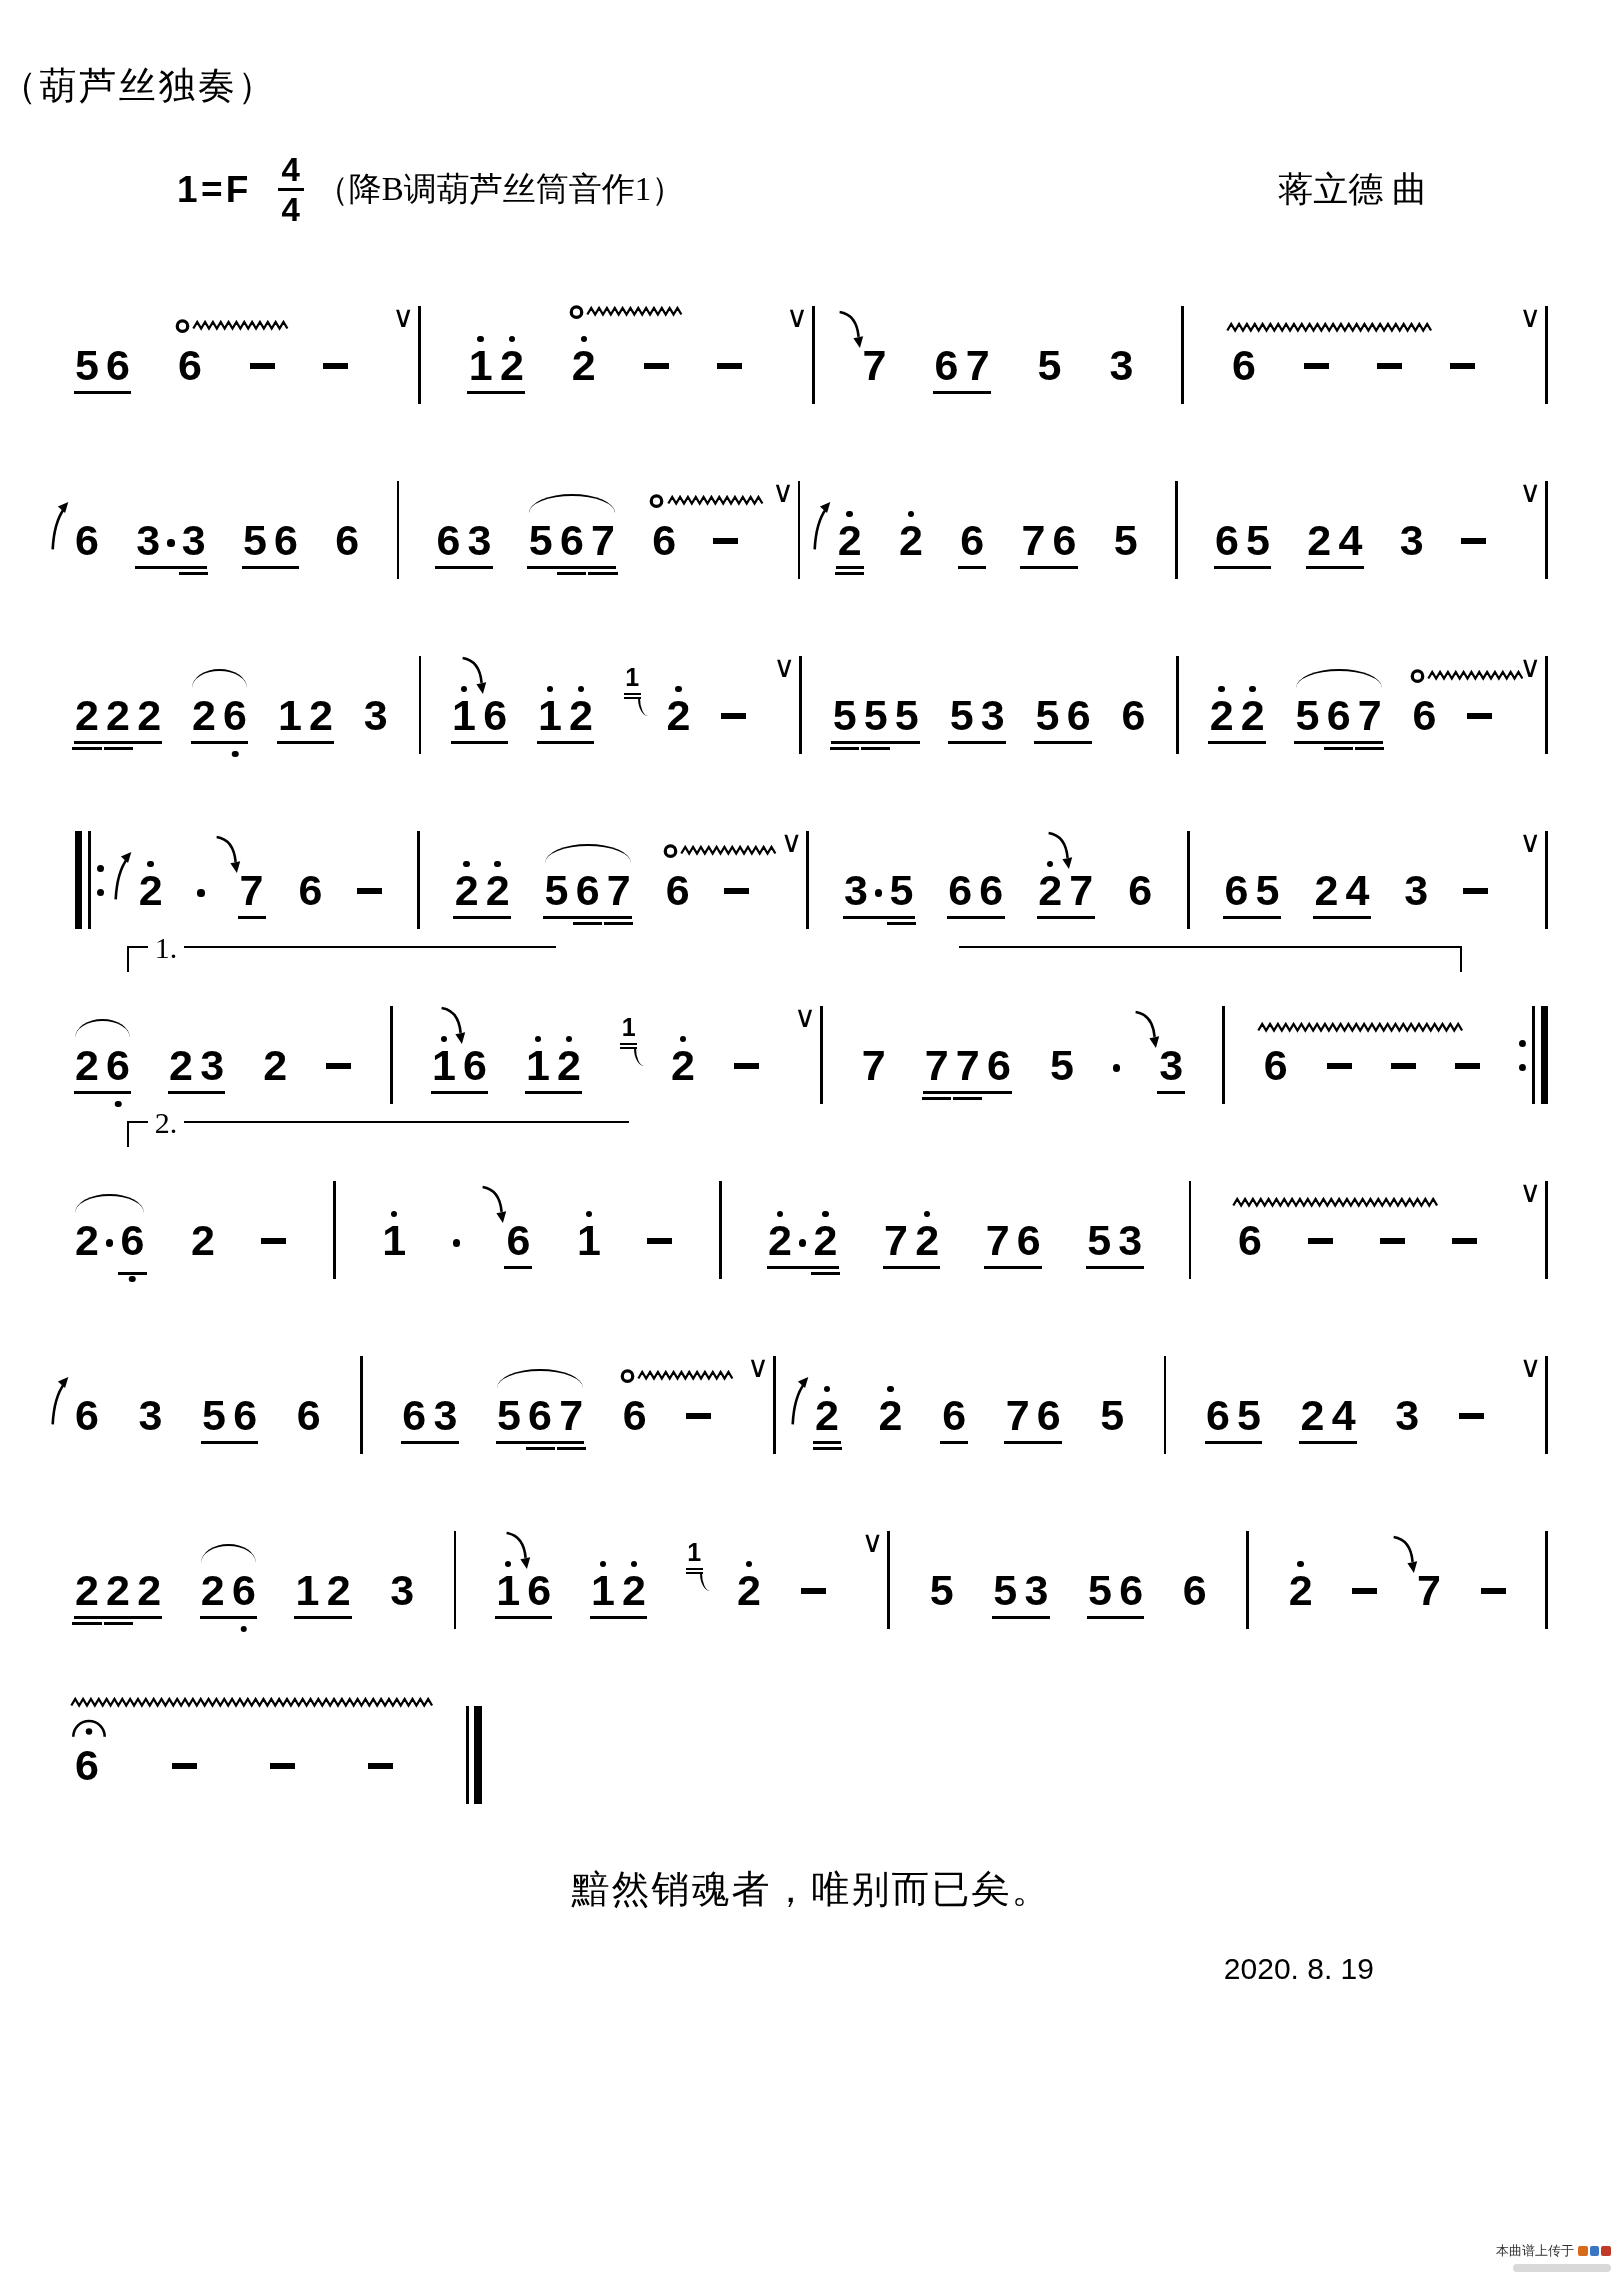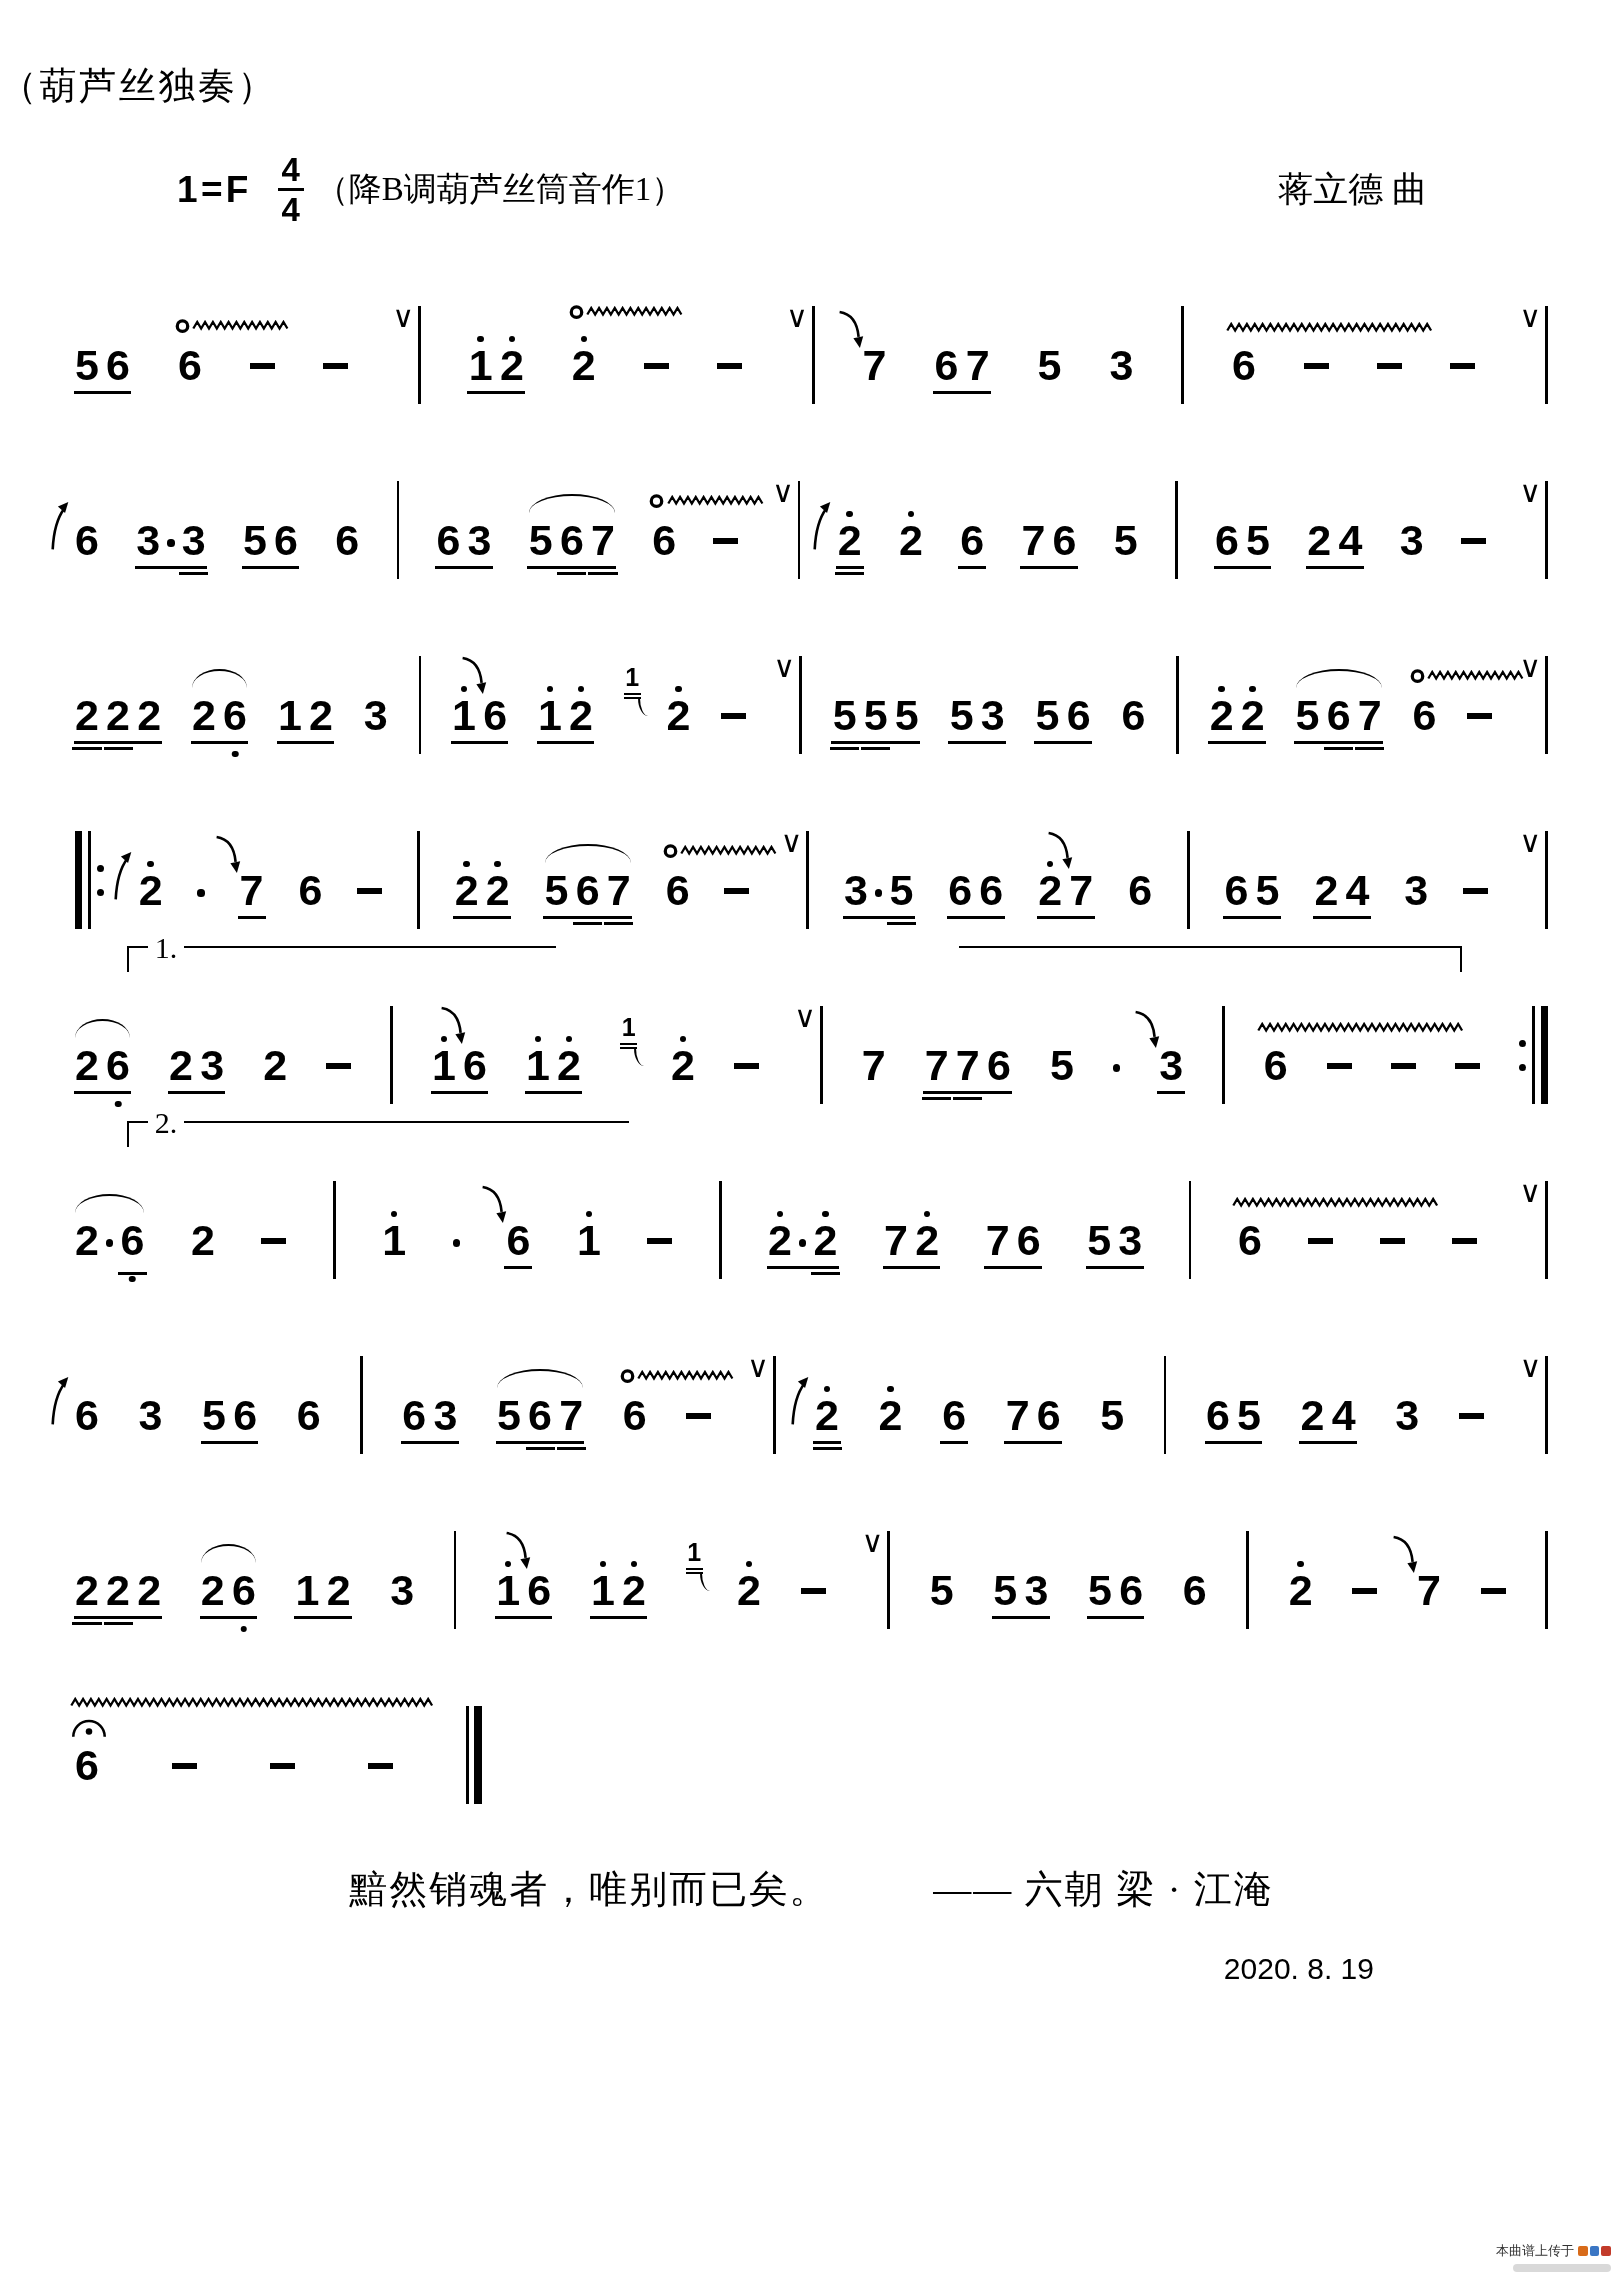--- a/index.html
+++ b/index.html
@@ -1192,21 +1192,20 @@
           <div class="fbar">
             <div class="rthin"></div>
             <div class="rthick"></div>
           </div>
         </div>
       </div>
     </div>
 
   <div class="quote-row">
     <span>黯然销魂者，唯别而已矣。</span>
-    <span>—— 六朝 梁 · 江淹</span>
   </div>
   <div class="daterow">2020. 8. 19</div>
 
   <div class="watermark">
     <div class="wm1">
       <span>本曲谱上传于</span>
       <span class="wmlogo">
           <span style="background: rgb(216, 107, 26);"></span>
           <span style="background: rgb(58, 118, 196);"></span>
           <span style="background: rgb(194, 59, 42);"></span>

